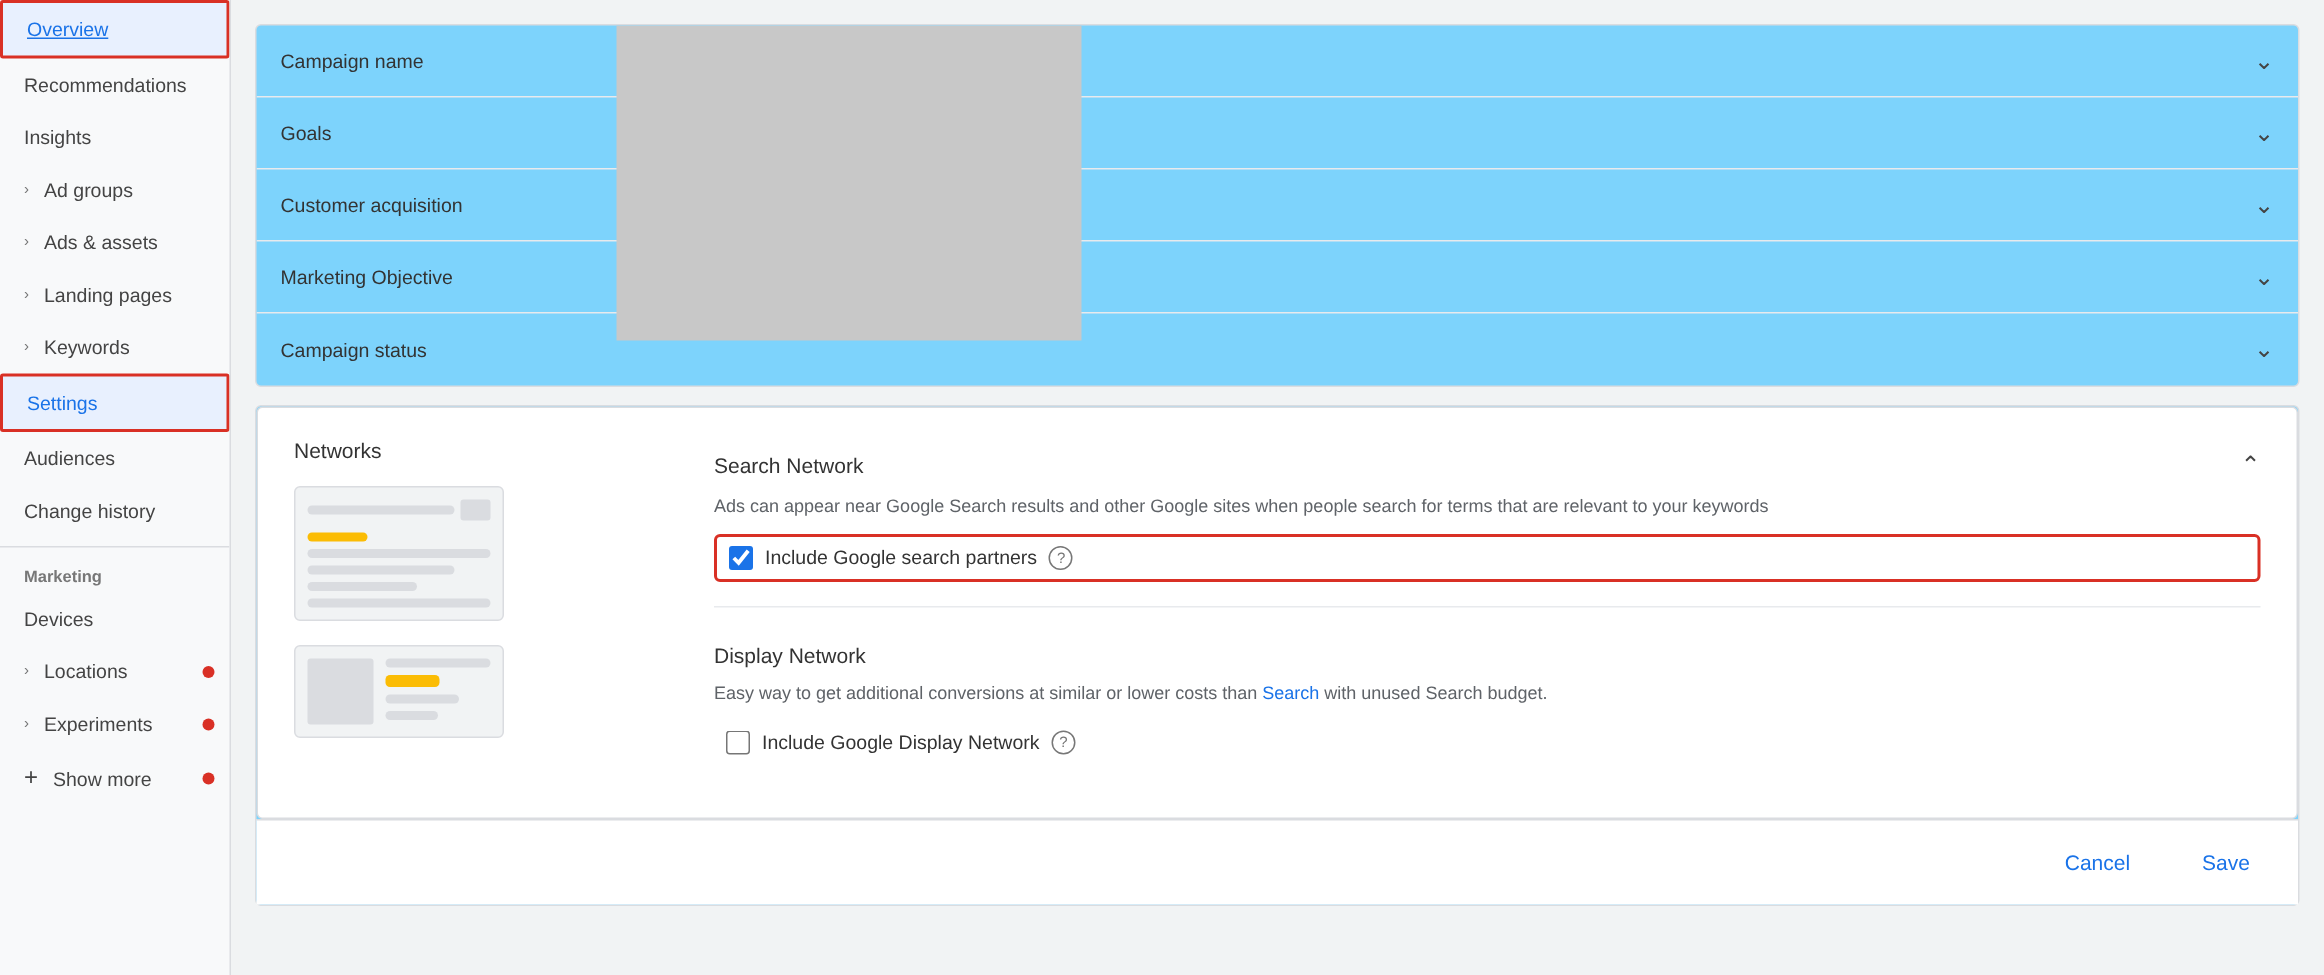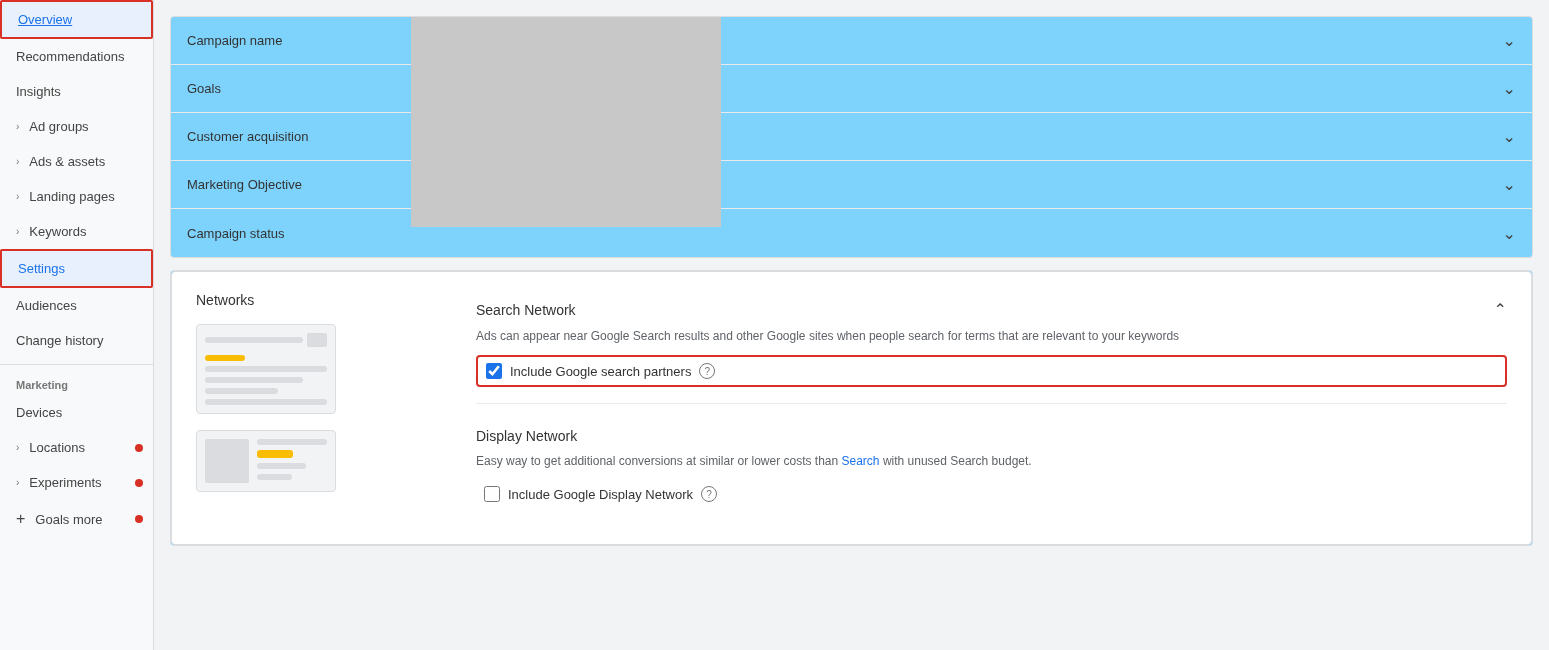--- a/index.html
+++ b/index.html
@@ -257,21 +257,20 @@
       font-size: 12px;
       color: #5f6368;
       margin-bottom: 10px;
       line-height: 1.5;
     }
     .network-desc a { color: #1a73e8; text-decoration: none; }
 
     
     .checkbox-row {
       display: flex;
-      align-items: center;
       gap: 8px;
       padding: 6px 8px;
       border-radius: 4px;
     }
     .checkbox-row.highlighted {
       border: 2px solid #d93025;
     }
     .checkbox-row input[type=checkbox] {
       width: 16px;
       height: 16px;
@@ -372,21 +371,21 @@
     <span>Locations</span>
     <span class="dot-indicator"></span>
   </div>
   <div class="sidebar-item" style="position:relative;">
     <span class="chevron">›</span>
     <span>Experiments</span>
     <span class="dot-indicator"></span>
   </div>
   <div class="sidebar-item" style="position:relative;">
     <span style="font-size:16px;color:#444;margin-right:4px;">+</span>
-    <span>Goals more</span>
+    <span>Show more</span>
     <span class="dot-indicator"></span>
   </div>
 </div>
 
 <div class="main-content">
 
   <div class="card" style="position:relative; overflow:hidden;">
 
     <div class="blurred-block"></div>
 
@@ -475,15 +474,19 @@
           <div class="checkbox-row">
             <input type="checkbox" id="display-network" style="">
             <label for="display-network" class="checkbox-label">Include Google Display Network</label>
             <span class="help-icon">?</span>
           </div>
         </div>
 
       </div>
     </div>
 
+    <div class="card-footer">
+      <button class="btn-cancel">Cancel</button>
+      <button class="btn-save">Save</button>
+    </div>
   </div>
 
 </div>
 
 </body></html>

